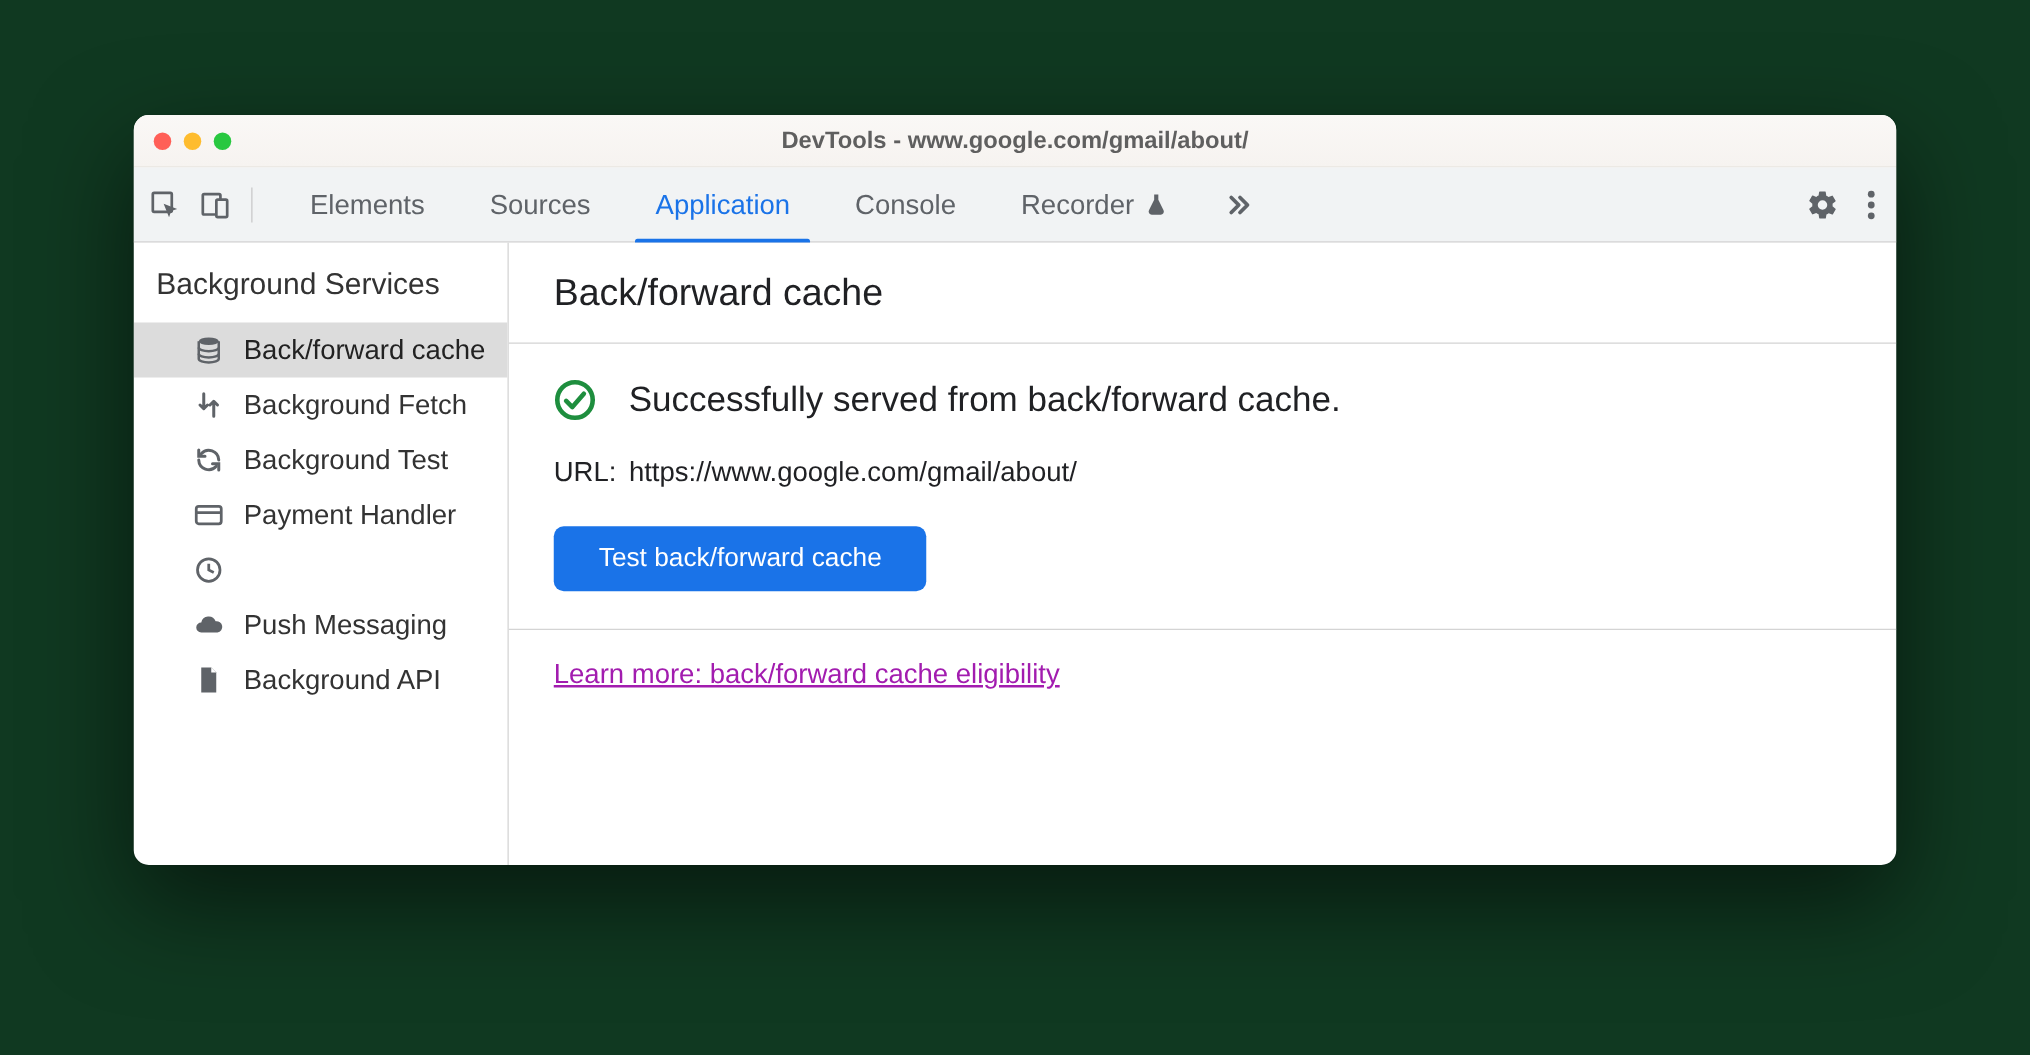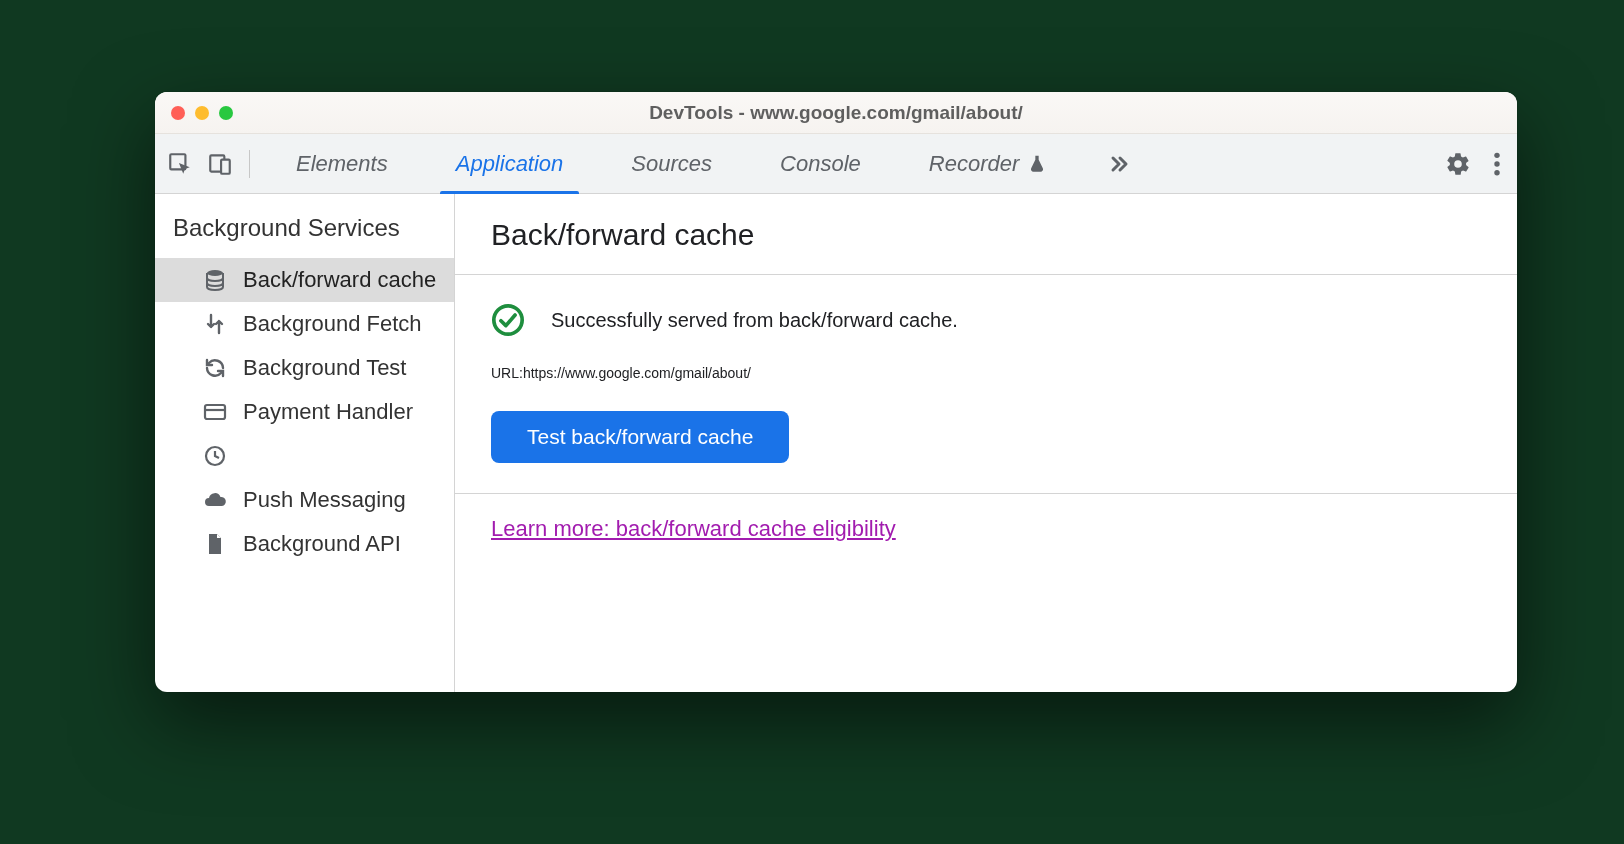--- a/index.html
+++ b/index.html
@@ -18,21 +18,20 @@
   }
   .window {
     position: absolute;
     inset: 50px 60px 110px 60px;
     background: #fff;
     border-radius: 12px;
     box-shadow: 0 30px 80px rgba(0,0,0,.55), 0 0 0 1px rgba(0,0,0,.05);
     overflow: hidden;
     display: flex;
     flex-direction: column;
-    margin-left: 48px;
   }
   
   .titlebar {
     height: 42px;
     background: linear-gradient(#faf8f6, #f6f3f0);
     border-bottom: 1px solid #e6e2dd;
     display: flex;
     align-items: center;
     position: relative;
   }
@@ -72,23 +71,22 @@
   }
   .vdiv {
     width: 1px;
     height: 28px;
     background: #c7c7c7;
     margin: 0 4px 0 2px;
   }
   .tabs {
     display: flex;
     align-items: stretch;
-    gap: 16px;
+    gap: 0;
     flex: 1;
-    font-style: italic;
   }
   .tab {
     display: flex;
     align-items: center;
     padding: 0 26px;
     font-size: 22px;
     color: #5f6368;
     cursor: pointer;
     gap: 8px;
     position: relative;
@@ -165,26 +163,27 @@
     padding: 28px 36px 30px 36px;
     border-bottom: 1px solid #d4d4d4;
   }
   .status-row {
     display:flex;
     align-items:center;
     gap: 26px;
     margin-bottom: 28px;
   }
   .status-text {
-    font-size: 20px;
+    font-size: 28px;
     color:#202124;
   }
   .url-row {
     display:flex;
-    font-size: 14px;
+    gap: 10px;
+    font-size: 22px;
     color:#202124;
     margin-bottom: 30px;
     text-align: right;
   }
   .url-label { color:#202124; }
   .btn {
     display:inline-flex;
     align-items:center;
     justify-content:center;
     background:#1a73e8;
@@ -235,25 +234,25 @@
             <rect x="13" y="8" width="8" height="13" rx="1" fill="#f1f3f4"></rect>
           </svg>
         </span>
         <div class="vdiv"></div>
       </div>
 
       <div class="tabs">
         <div class="tab">
           <span>Elements</span>
         </div>
+        <div class="tab">
+          <span>Sources</span>
+        </div>
         <div class="tab active">
           <span>Application</span>
-        </div>
-        <div class="tab">
-          <span>Sources</span>
         </div>
         <div class="tab">
           <span>Console</span>
         </div>
         <div class="tab">
           <span>Recorder</span>
           <span class="icn">
             <svg width="20" height="22" viewBox="0 0 24 24" fill="#5f6368">
               <path d="M10 2h4v5l5 10a3 3 0 0 1-2.7 4.3H7.7A3 3 0 0 1 5 17L10 7V2Z"></path>
             </svg>

